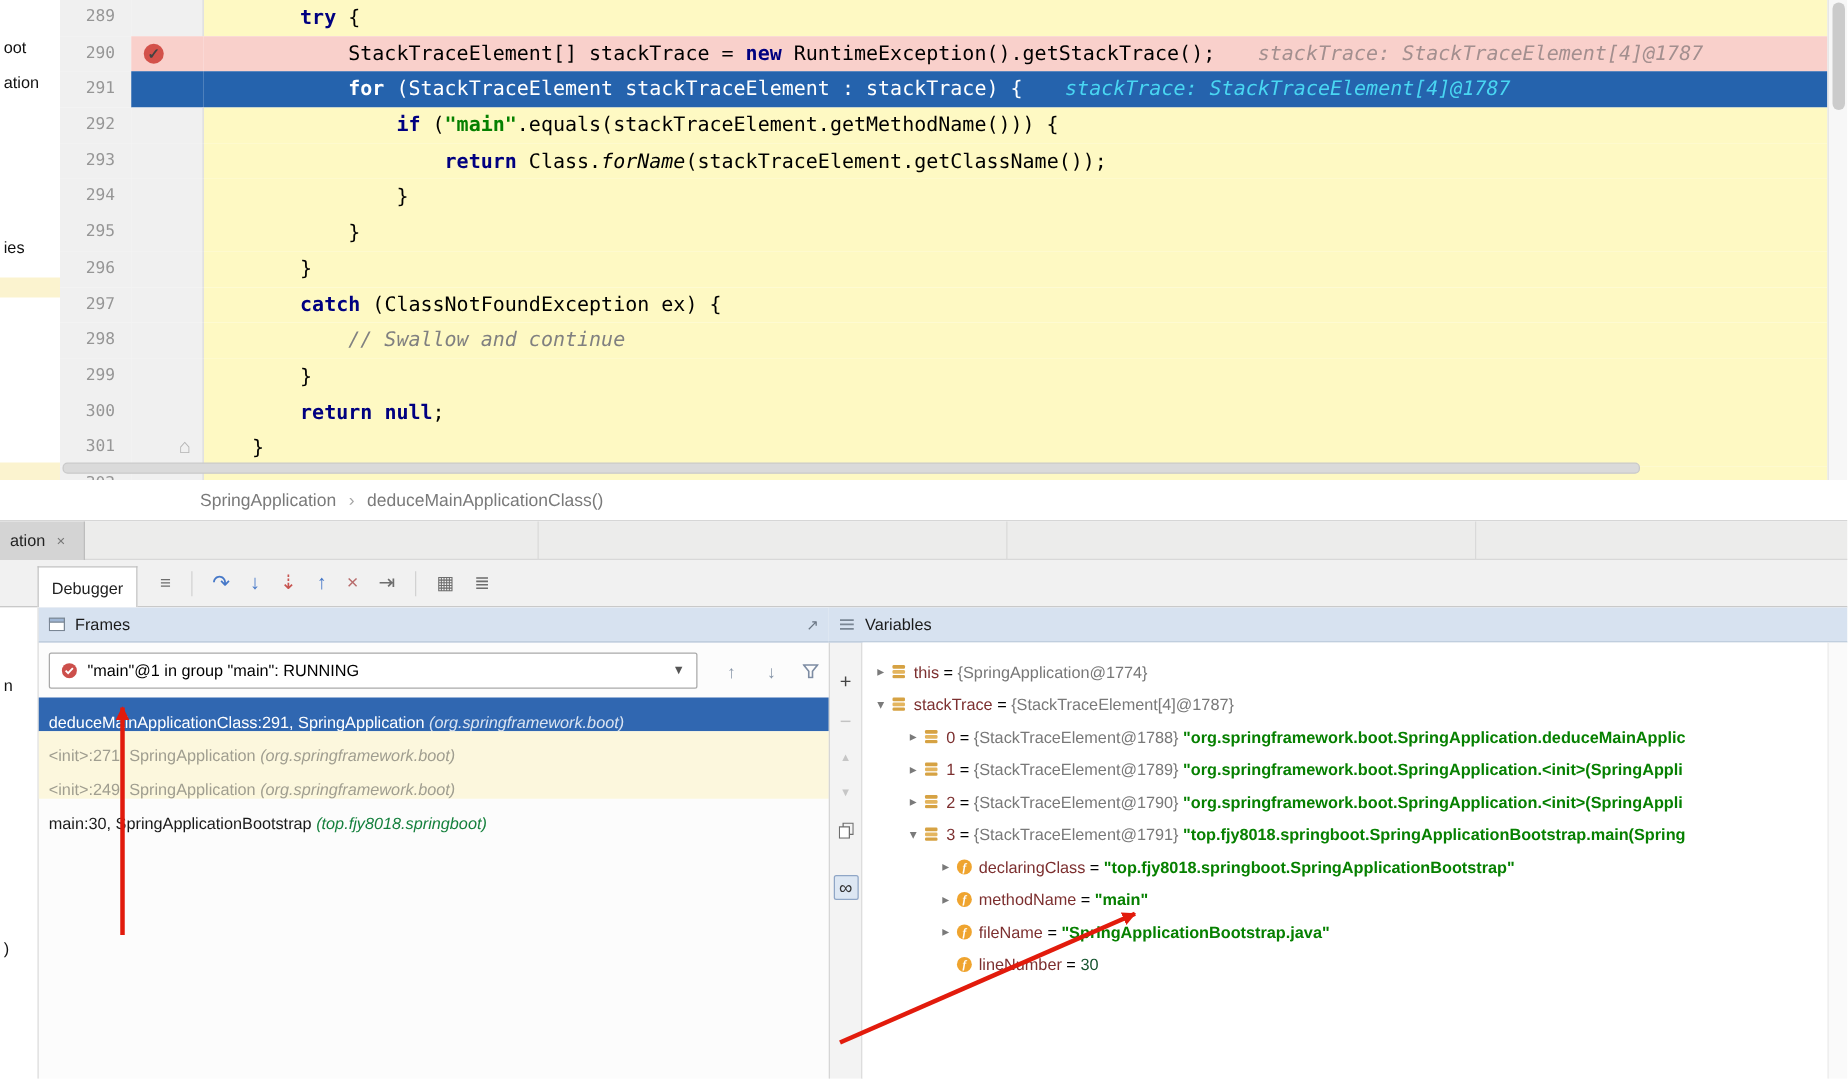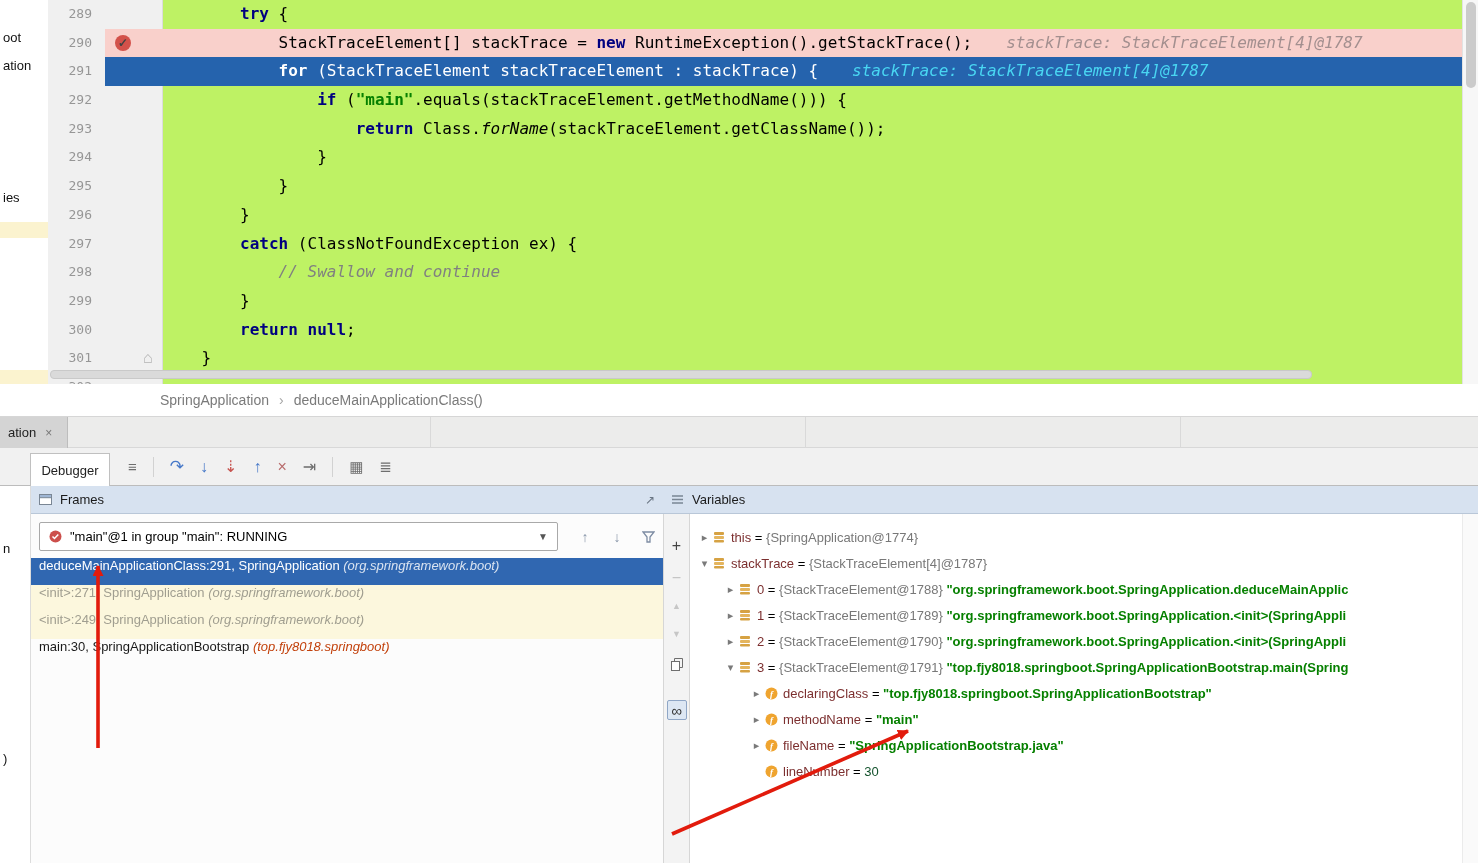--- a/index.html
+++ b/index.html
@@ -8,21 +8,21 @@
 
   
   .editor{position:absolute;left:0;top:0;width:1478px;height:384px;overflow:hidden;background:#fff}
   .frag-col{position:absolute;left:0;top:0;width:48px;height:384px;background:#fff;z-index:3}
   .ystrip{position:absolute;left:0;width:48px;background:#fbf3cf}
   .frag{position:absolute;left:3px;font-size:13px;color:#111;white-space:nowrap;z-index:40}
   .lines{position:absolute;left:48px;top:0;right:16px}
   .line{display:flex;height:28.7px}
   .ln-num{width:57px;background:#f0f0f0;color:#969696;font:13px "DejaVu Sans Mono",monospace;text-align:right;padding-right:13px;line-height:28.7px;flex:none}
   .ln-icon{width:58px;background:#f0f0f0;border-right:1px solid #dcdcdc;flex:none;position:relative}
-  .ln-code{flex:1;background:#bef264;font:16px "DejaVu Sans Mono",monospace;line-height:28.7px;white-space:pre;overflow:hidden}
+  .ln-code{flex:1;background:#fef9c3;font:16px "DejaVu Sans Mono",monospace;line-height:28.7px;white-space:pre;overflow:hidden}
   .line.bg-pink .ln-icon,.line.bg-pink .ln-code{background:#f9d0cb}
   .line.bg-pink .ln-icon{border-right-color:transparent}
   .line.bg-blue .ln-icon,.line.bg-blue .ln-code{background:#2563ad}
   .line.bg-blue .ln-icon{border-right-color:transparent}
   .line.bg-blue .tok{color:#fff !important}
   .tok.k{color:#000080;font-weight:bold}
   .tok.p{color:#000}
   .tok.s{color:#068000;font-weight:bold}
   .tok.c{color:#808080;font-style:italic}
   .tok.i{font-style:italic}
@@ -54,22 +54,22 @@
   .dsep{width:1px;height:20px;background:#d2d2d2}
 
   
   .panels{position:absolute;left:0;top:486px;width:1478px;height:377px;background:#fff}
   .phead{height:28px;background:#d7e2f0;border-bottom:1px solid #b9c7d8;display:flex;align-items:center;padding:12px 8px;gap:8px;font-size:13px;color:#1a1a1a}
   .float-ico{margin-left:auto;color:#6a7684;font-size:12px}
   .frames{position:absolute;left:30px;top:0;width:633px;height:377px;background:#fcfcfc;border-left:1px solid #dcdcdc}
   .combo{position:absolute;left:8px;top:36px;width:519px;height:29px;background:#fff;border:1px solid #a9a9a9;border-radius:2px;display:flex;align-items:center;padding:0 9px;gap:8px;font-size:13px;color:#000;white-space:pre}
   .combo .chev{margin-left:auto;color:#555;font-size:10px}
   .fnav{position:absolute;top:36px;height:29px;display:flex;align-items:center;justify-content:center;width:22px;font-size:14px}
-  .frow{position:absolute;left:0;width:633px;height:27px;display:flex;align-items:flex-start;padding-left:8px;font-size:13px;white-space:pre;overflow:hidden;color:#1a1a1a}
-  .frow .pkg{font-style:italic;color:#c2410c}
+  .frow{position:absolute;left:0;width:633px;height:27px;display:flex;align-items:flex-end;padding-left:8px;font-size:13px;white-space:pre;overflow:hidden;color:#1a1a1a}
+  .frow .pkg{font-style:italic;color:#15803d}
   .frow.selected{background:#3067b1;color:#fff}
   .frow.selected .pkg{color:rgba(255,255,255,.82)}
   .frow.stale{background:#fcf7dd;color:#a09e90}
   .frow.stale .pkg{color:#a09e90}
 
   .vstrip{position:absolute;left:663px;top:28px;width:27px;height:349px;background:#f3f3f3;border-left:1px solid #d6d6d6;border-right:1px solid #d6d6d6}
   .sbtn{position:absolute;left:50%;transform:translateX(-50%);line-height:1;display:flex;align-items:center;justify-content:center}
   .sbtn.pressed{border:1px solid #8fa6c6;background:#dde7f3;border-radius:2px;width:20px;height:20px}
 
   .vars{position:absolute;left:663px;top:0;width:815px;height:377px}

